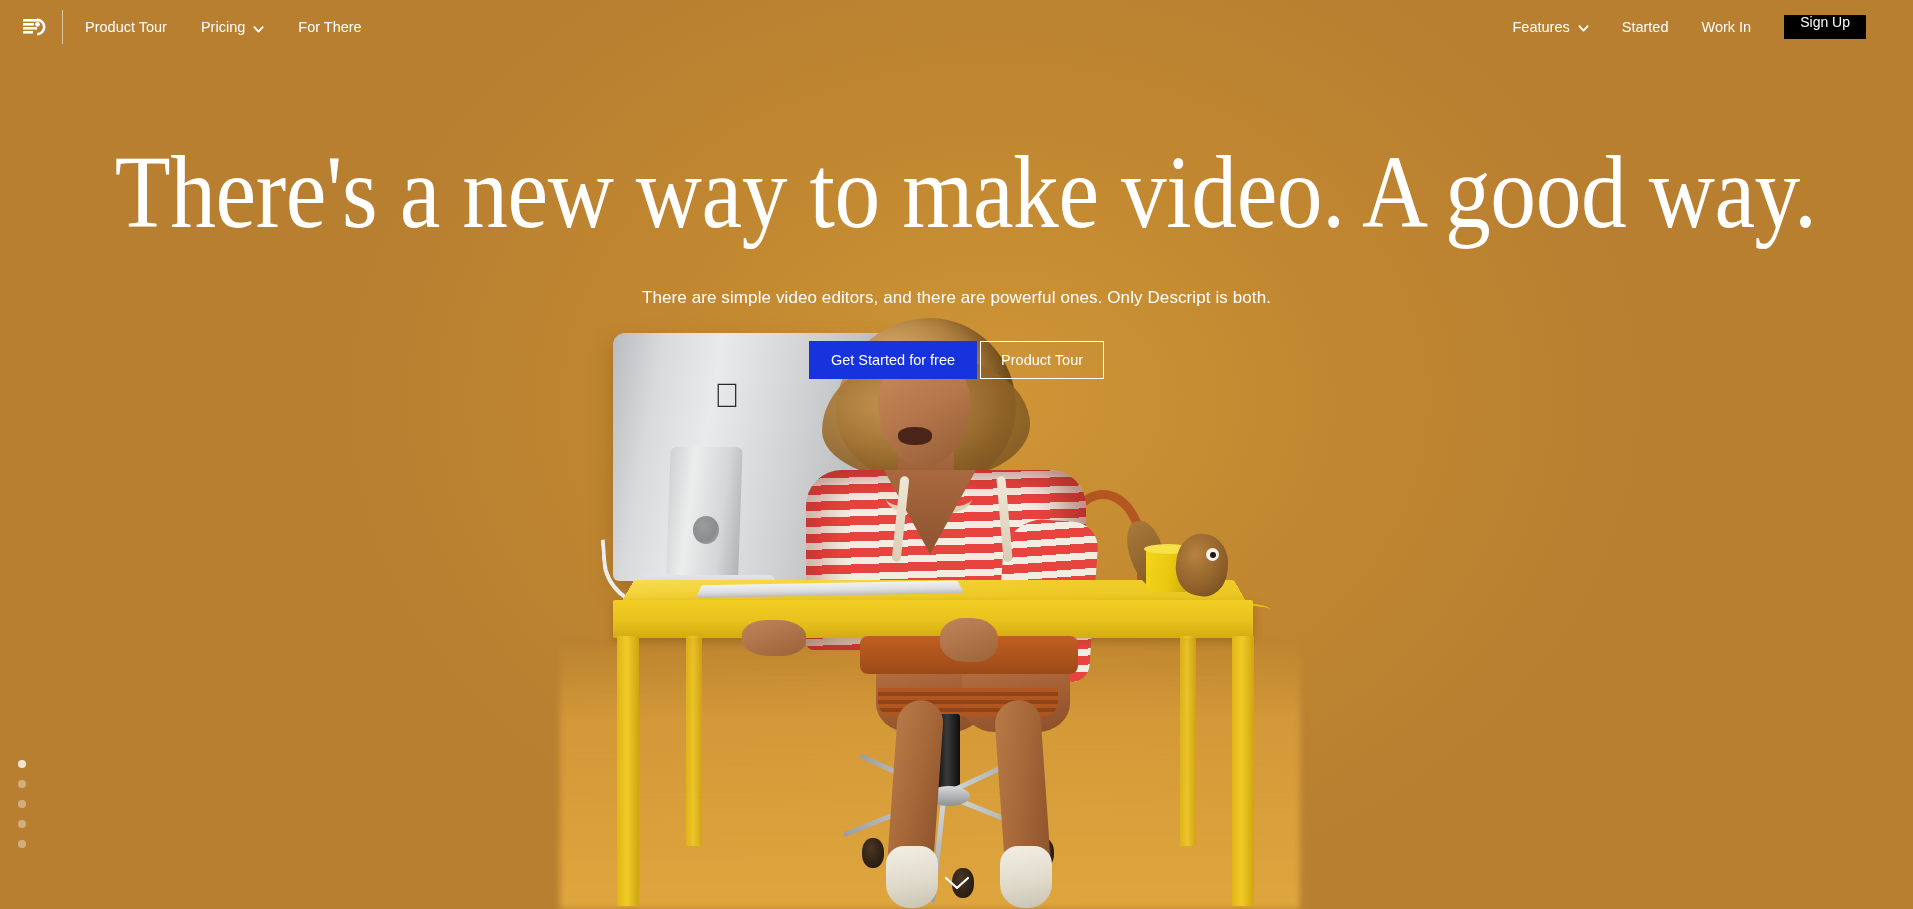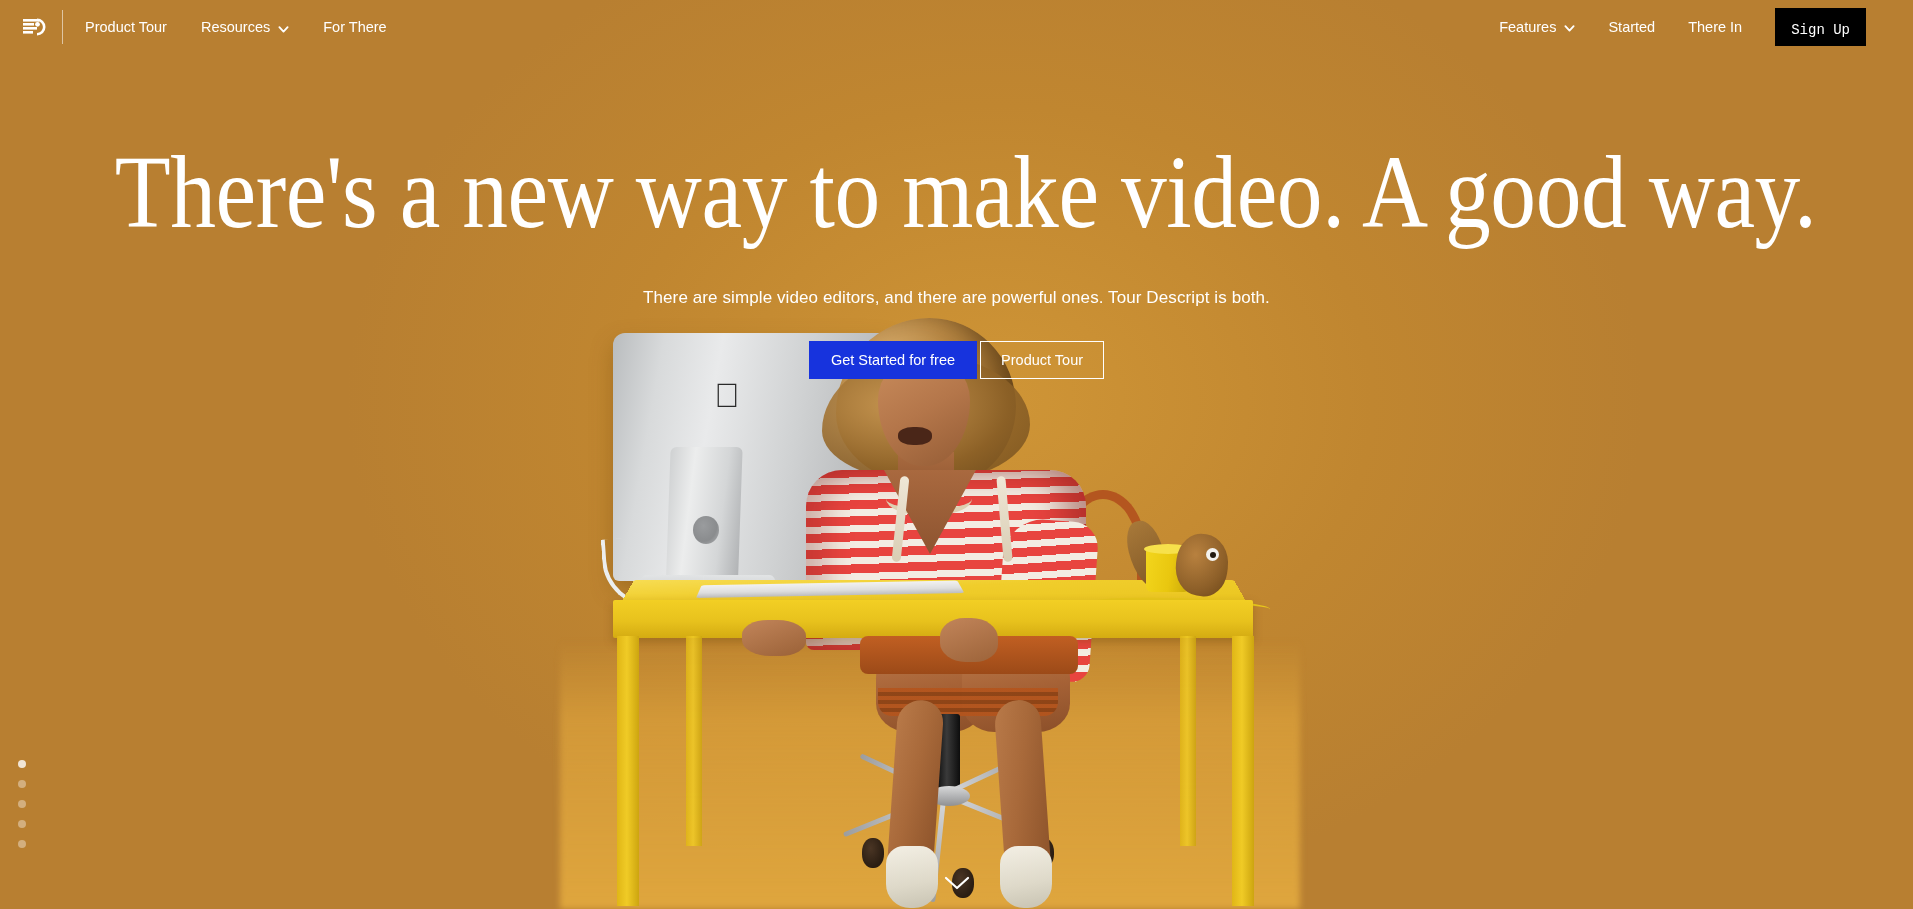--- a/index.html
+++ b/index.html
@@ -425,24 +425,24 @@
   }
   .nav-right .nav-item { margin-right: 33px; }
   .caret {
     display: inline-block;
     width: 11px; height: 11px;
   }
   .signup-btn {
     background: #000000;
     color: #ffffff;
     font-size: 14px;
-    padding: 15px 16px 8px;
+    padding: 0 16px 8px;
     border: none;
     cursor: pointer;
-    font-family: Liberation Mono, monospace;
+    font-family: Liberation Sans, sans-serif;
     line-height: 1.1;
   }
 
   
   .hero {
     position: absolute;
     left: 0; top: 0;
     width: 1913px;
     z-index: 40;
     text-align: center;
@@ -597,21 +597,21 @@
         </svg>
       </div>
 
       <div class="nav-divider"></div>
 
       <div class="nav-item">
         <span>Product Tour</span>
       </div>
 
       <div class="nav-item">
-        <span>Resources</span>
+        <span>Pricing</span>
         <span class="caret">
           <svg width="11" height="11" viewBox="0 0 12 12">
               <path d="M1.5 3.5 L6 8.2 L10.5 3.5" stroke="#fff" stroke-width="2" fill="none" stroke-linecap="round" stroke-linejoin="round"></path>
             </svg>
         </span>
       </div>
 
       <div class="nav-item">
         <span>For There</span>
       </div>
@@ -625,30 +625,30 @@
               <path d="M1.5 3.5 L6 8.2 L10.5 3.5" stroke="#fff" stroke-width="2" fill="none" stroke-linecap="round" stroke-linejoin="round"></path>
             </svg>
         </span>
       </div>
 
       <div class="nav-item">
         <span>Started</span>
       </div>
 
       <div class="nav-item">
-        <span>There In</span>
+        <span>Work In</span>
       </div>
 
       <button class="signup-btn">Sign Up</button>
     </div>
   </div>
 
   <div class="hero">
     <div class="headline">There's a new way to make video. A good way.</div>
-    <div class="subhead">There are simple video editors, and there are powerful ones. Tour Descript is both.</div>
+    <div class="subhead">There are simple video editors, and there are powerful ones. Only Descript is both.</div>
     <div class="cta-row">
       <button class="btn-primary">Get Started for free</button>
       <button class="btn-outline">Product Tour</button>
     </div>
   </div>
 
   <div class="dots">
     <div class="dot active"></div>
     <div class="dot"></div>
     <div class="dot"></div>

